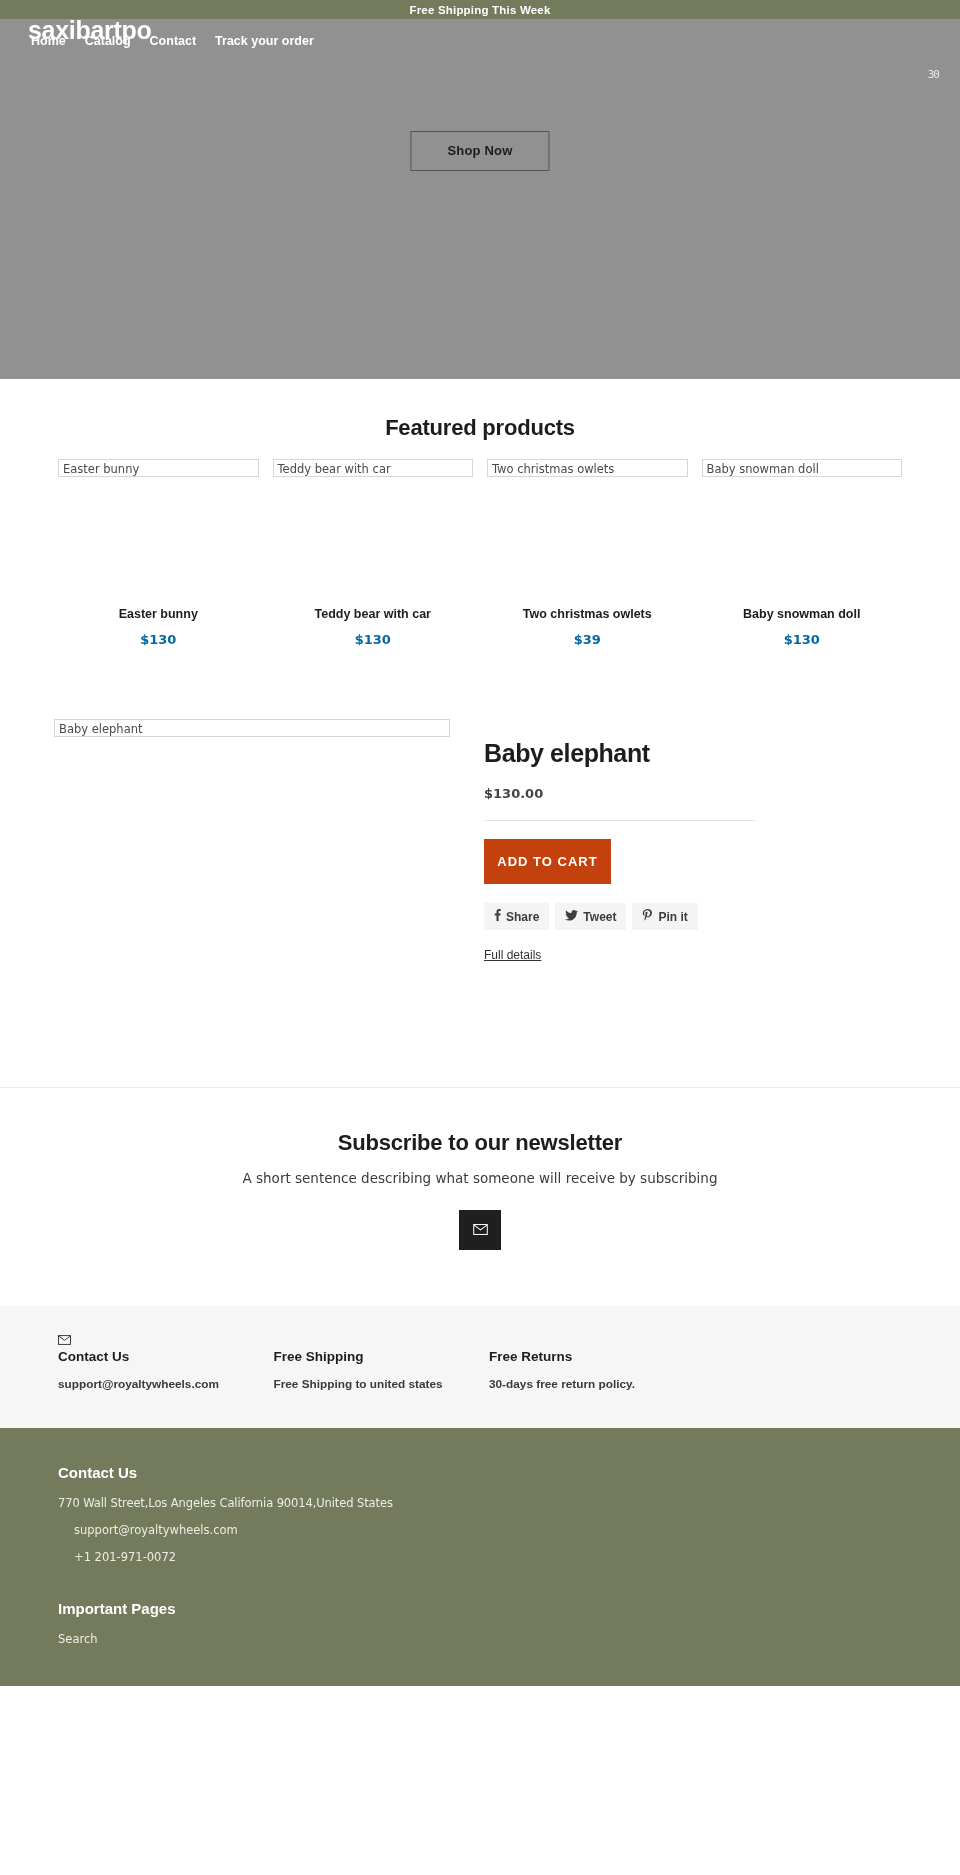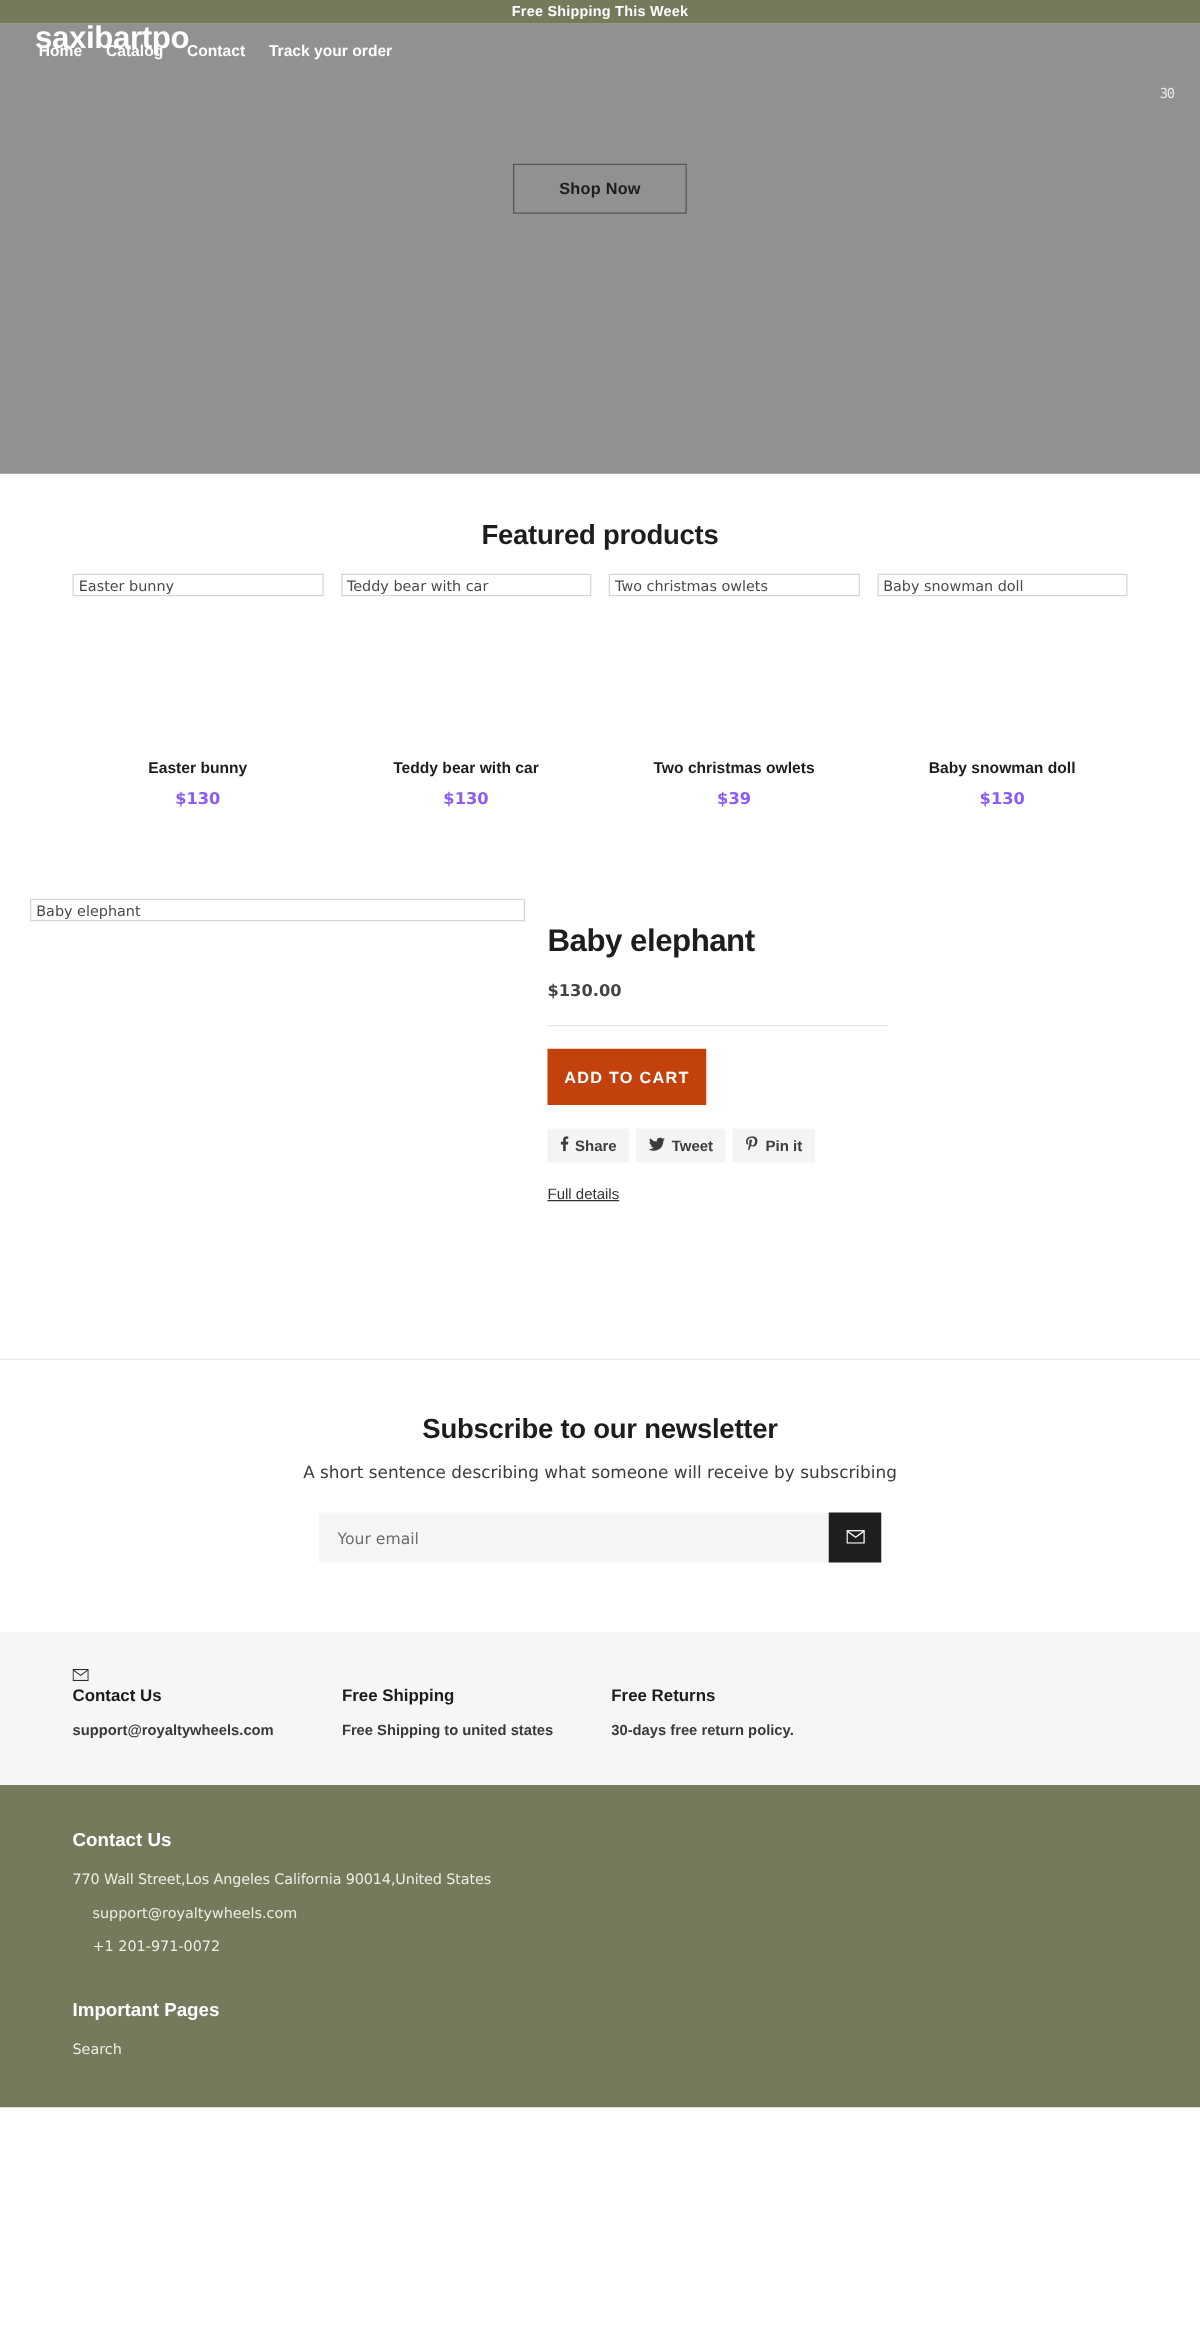--- a/index.html
+++ b/index.html
@@ -121,30 +121,30 @@
   .prod-media { height: 146px; }
   .prod-name {
     font-size: 12.5px;
     font-weight: bold;
     color: #1c1d1d;
     margin-top: 2px;
   }
   .prod-price {
     font-size: 13px;
     font-weight: bold;
-    color: #8b5cf6;
+    color: #0369a1;
     margin-top: 11px;
     font-family: "DejaVu Sans", sans-serif;
   }
 
   
   .detail {
     display: flex;
-    padding: 72px 58px 0 24px;
-    gap: 18px;
+    padding: 72px 58px 0 54px;
+    gap: 34px;
     min-height: 440px;
   }
   .detail-media { width: 396px; }
   .detail-info { flex: 1; padding-top: 20px; }
   .detail-title {
     font-size: 25px;
     font-weight: bold;
     letter-spacing: -.4px;
     margin-bottom: 18px;
   }
@@ -409,21 +409,20 @@
       </div>
     </div>
     <a class="full-details">Full details </a>
   </div>
 </section>
 
 <section class="newsletter">
   <h2 class="news-title">Subscribe to our newsletter</h2>
   <p class="news-sub">A short sentence describing what someone will receive by subscribing</p>
   <div class="news-form">
-    <input class="news-input" type="email" placeholder="Your email" style="">
     <button class="news-submit">
       <span>
         <svg width="15" height="11" viewBox="0 0 16 12" aria-hidden="true">
           <rect x="0.6" y="0.6" width="14.8" height="10.8" fill="none" stroke="#ffffff" stroke-width="1.1"></rect>
           <path d="M1 1.2 L8 6.4 L15 1.2" fill="none" stroke="#ffffff" stroke-width="1.1"></path>
         </svg>
       </span>
     </button>
   </div>
 </section>

